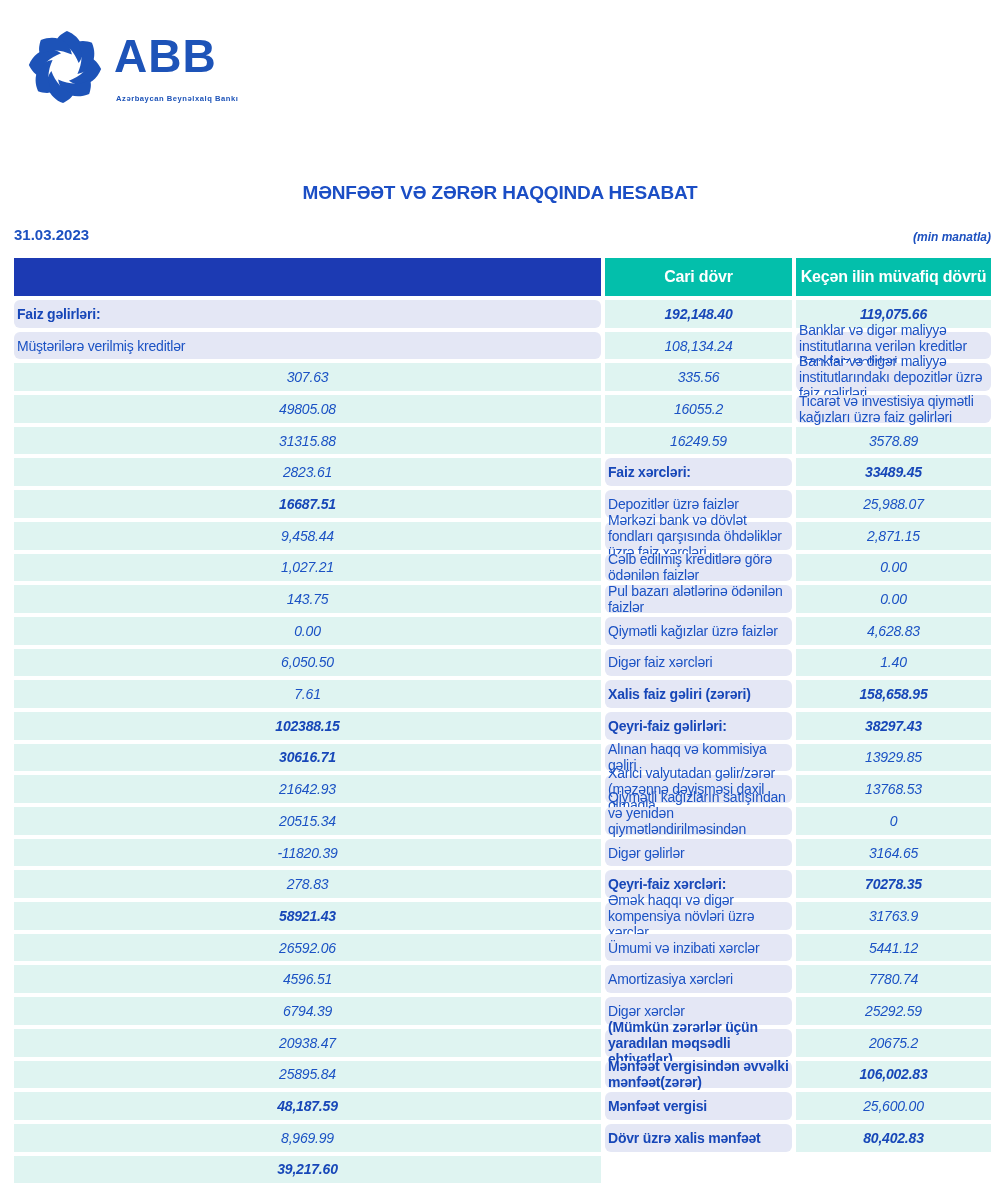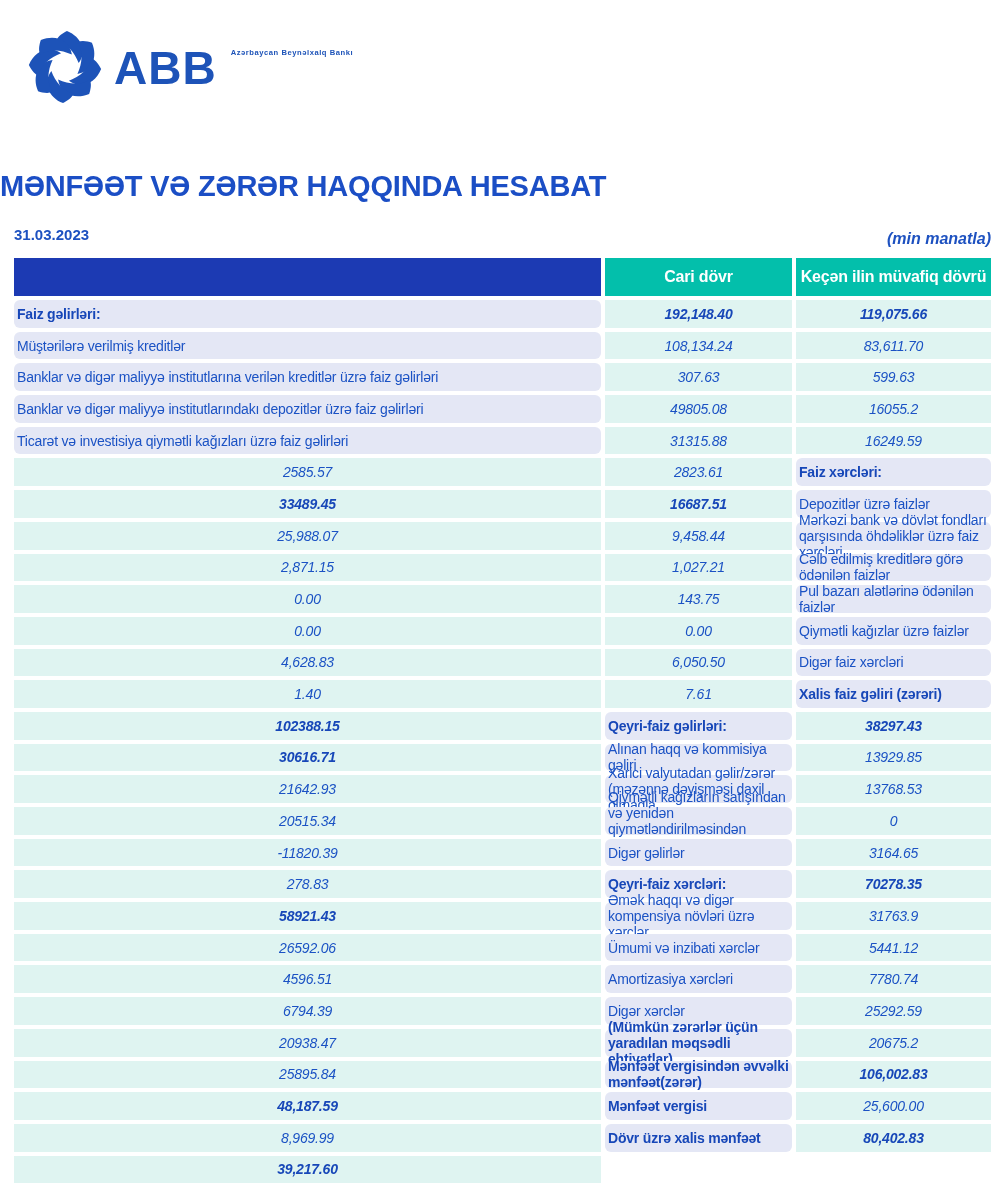--- a/index.html
+++ b/index.html
@@ -3,30 +3,30 @@
 <meta charset="utf-8">
 <style>
   html,body{margin:0;padding:0;}
   body{
     width:1000px;height:1200px;position:relative;background:#ffffff;
     font-family:"Liberation Sans", sans-serif;overflow:hidden;
   }
   
   .logo{position:absolute;left:24px;top:26px;display:flex;align-items:center;}
   .logo-mark{width:82px;height:82px;}
-  .logo-textblock{margin-left:8px;margin-top:2px;display:flex;flex-direction:row;gap:12px;}
+  .logo-textblock{margin-left:8px;margin-top:2px;display:flex;flex-direction:column;gap:12px;}
   .logo-abb{font-size:46px;font-weight:800;color:#1d53b8;letter-spacing:1px;line-height:1;}
   .logo-sub{font-size:7.6px;font-weight:700;color:#1d53b8;letter-spacing:0.55px;margin-top:3px;margin-left:2px;}
   
   .title{
-    position:absolute;top:170px;left:0;width:100%;
-    font-size:29px;font-weight:800;color:#1b4ec5;letter-spacing:-0.2px;
+    position:absolute;top:182px;left:0;width:100%;text-align:center;
+    font-size:19px;font-weight:800;color:#1b4ec5;letter-spacing:-0.2px;
   }
   .meta-date{position:absolute;left:14px;top:226px;font-size:15px;font-weight:700;color:#1d51c0;}
-  .meta-unit{position:absolute;right:9px;top:230px;font-size:16px;font-weight:700;font-style:italic;color:#1d51c0;}
+  .meta-unit{position:absolute;right:9px;top:230px;font-size:12px;font-weight:700;font-style:italic;color:#1d51c0;}
   
   .pl-table{
     position:absolute;left:14px;top:258px;width:850px;
     display:grid;grid-template-columns:587px 187px 195px;
     column-gap:4px;row-gap:4px;
     grid-template-rows:38px;grid-auto-rows:27.7px;
   }
   .cell{display:flex;align-items:center;letter-spacing:-0.2px;}
   .h0{background:#1c3ab3;}
   .h{background:#03bfab;color:#ffffff;font-weight:700;font-size:16px;justify-content:center;}
@@ -78,31 +78,30 @@
 
 <div class="pl-table">
   <div class="cell h0"></div>
   <div class="cell h">Cari dövr</div>
   <div class="cell h">Keçən ilin müvafiq dövrü</div>
 <div class="cell lbl b">Faiz gəlirləri:</div>
     <div class="cell val b">192,148.40</div>
     <div class="cell val b">119,075.66</div>
     <div class="cell lbl">Müştərilərə verilmiş kreditlər</div>
     <div class="cell val">108,134.24</div>
-    <div class="cell val">83,611.70</div>
     <div class="cell lbl">Banklar və digər maliyyə institutlarına verilən kreditlər üzrə faiz gəlirləri</div>
     <div class="cell val">307.63</div>
-    <div class="cell val">599.63</div>
+    <div class="cell val">335.56</div>
     <div class="cell lbl">Banklar və digər maliyyə institutlarındakı depozitlər üzrə faiz gəlirləri</div>
     <div class="cell val">49805.08</div>
     <div class="cell val">16055.2</div>
     <div class="cell lbl">Ticarət və investisiya qiymətli kağızları üzrə faiz gəlirləri</div>
     <div class="cell val">31315.88</div>
     <div class="cell val">16249.59</div>
-    <div class="cell val">2585.57</div>
+    <div class="cell val">3578.89</div>
     <div class="cell val">2823.61</div>
     <div class="cell lbl b">Faiz xərcləri:</div>
     <div class="cell val b">33489.45</div>
     <div class="cell val b">16687.51</div>
     <div class="cell lbl">Depozitlər üzrə faizlər</div>
     <div class="cell val">25,988.07</div>
     <div class="cell val">9,458.44</div>
     <div class="cell lbl">Mərkəzi bank və dövlət fondları qarşısında öhdəliklər üzrə faiz xərcləri</div>
     <div class="cell val">2,871.15</div>
     <div class="cell val">1,027.21</div>
@@ -112,20 +111,21 @@
     <div class="cell lbl">Pul bazarı alətlərinə ödənilən faizlər</div>
     <div class="cell val">0.00</div>
     <div class="cell val">0.00</div>
     <div class="cell lbl">Qiymətli kağızlar üzrə faizlər</div>
     <div class="cell val">4,628.83</div>
     <div class="cell val">6,050.50</div>
     <div class="cell lbl">Digər faiz xərcləri</div>
     <div class="cell val">1.40</div>
     <div class="cell val">7.61</div>
     <div class="cell lbl b">Xalis faiz gəliri (zərəri)</div>
+    <div class="cell val b">158,658.95</div>
     <div class="cell val b">102388.15</div>
     <div class="cell lbl b">Qeyri-faiz gəlirləri:</div>
     <div class="cell val b">38297.43</div>
     <div class="cell val b">30616.71</div>
     <div class="cell lbl">Alınan haqq və kommisiya gəliri</div>
     <div class="cell val">13929.85</div>
     <div class="cell val">21642.93</div>
     <div class="cell lbl">Xarici valyutadan gəlir/zərər (məzənnə dəyişməsi daxil olmaqla</div>
     <div class="cell val">13768.53</div>
     <div class="cell val">20515.34</div>

